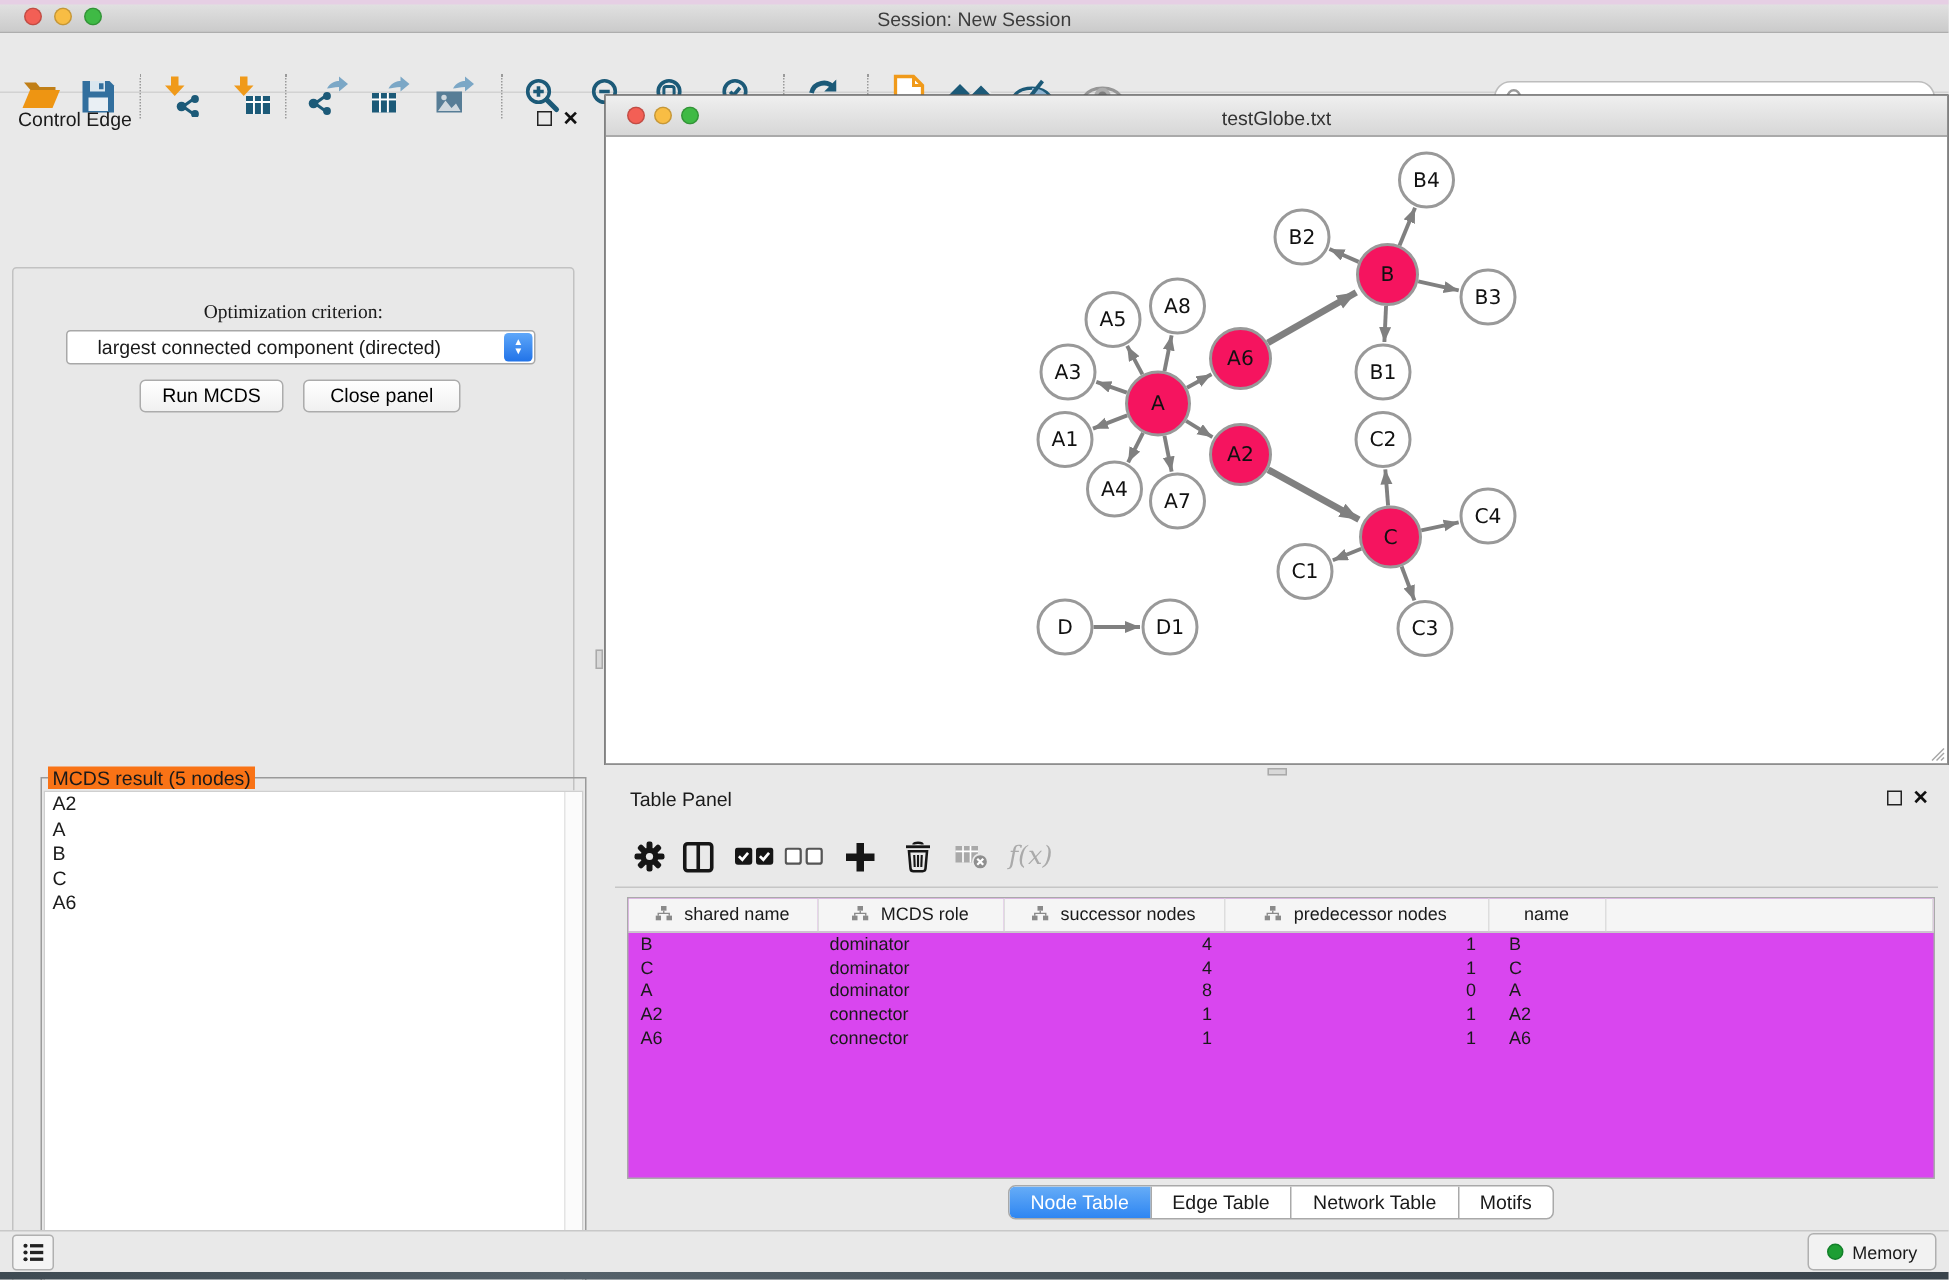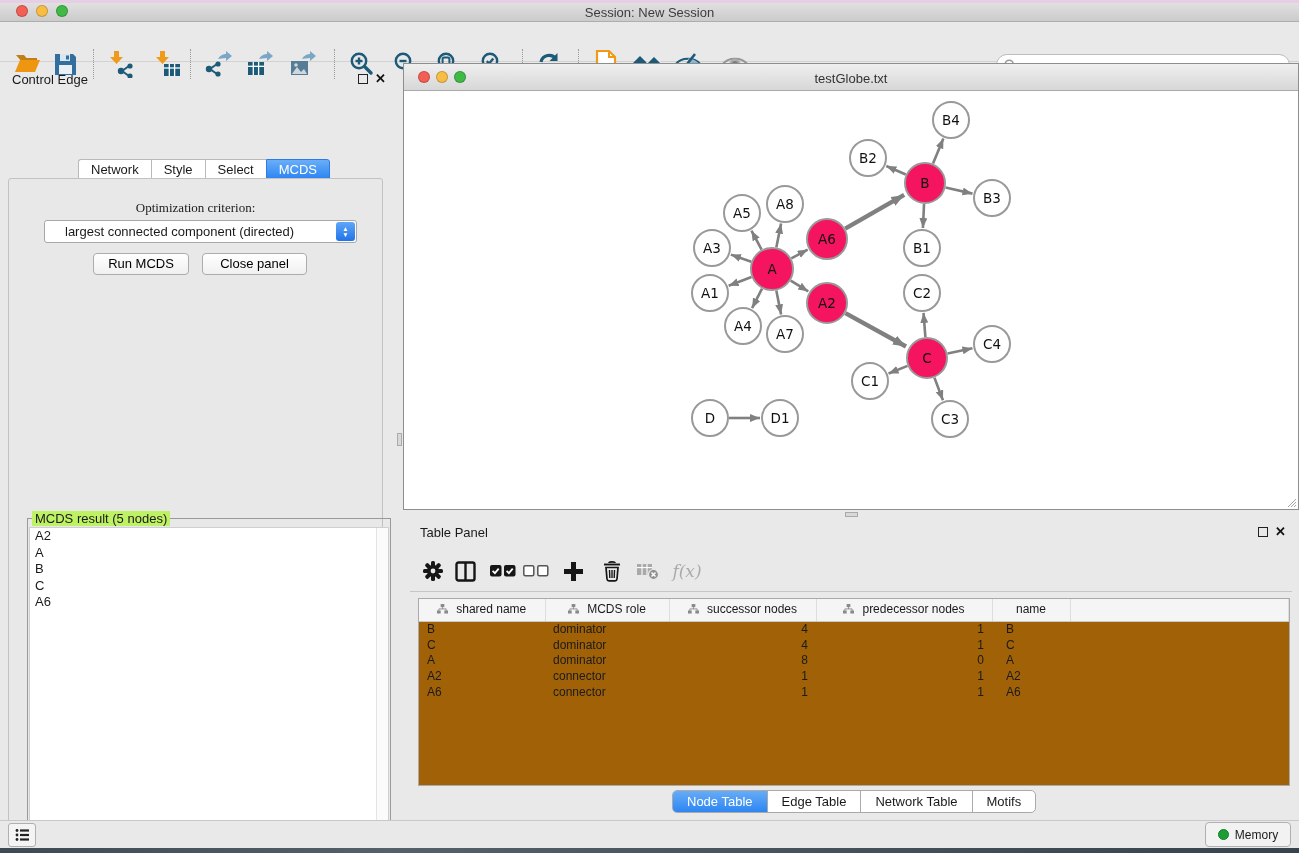--- a/index.html
+++ b/index.html
@@ -41,40 +41,40 @@
     border:1px solid #c2c2c2; border-radius:3px; background:#e8e8e8; }
   #opt-label { position:absolute; left:0; top:21px; width:100%; text-align:center; font-size:13px;font-family:Liberation Serif, serif; }
   #criterion { position:absolute; left:35px; top:41px; width:313px; height:23px; background:#fff;
     border:1px solid #a8a8a8; border-radius:3px; font-size:13px; line-height:21px; padding-left:20px; }
   #criterion .stepper { position:absolute; right:1px; top:1px; width:19px; height:19px; border-radius:3px;
     background:linear-gradient(#5ea7f9,#2173e8); display:flex; flex-direction:column; align-items:center; justify-content:center; }
   #criterion .stepper span { color:#fff; font-size:6.5px; line-height:6px; }
   .btn { position:absolute; height:22px; background:linear-gradient(#ffffff,#f0f0f0); border:1px solid #acacac;
     border-radius:4px; font-size:13px; text-align:center; line-height:20px; }
   #mcds-result { position:absolute; left:18px; top:339px; width:364px; height:346px; border:1px solid #9a9a9a; }
-  #mcds-result legend { position:absolute; left:4px; top:-8px; background:#bef264; padding:0 3px; font-size:13px; }
+  #mcds-result legend { position:absolute; left:4px; top:-8px; background:#f97316; padding:0 3px; font-size:13px; }
   #mcds-list { position:absolute; left:1px; top:8px; width:360px; height:335px; background:#fff; border:1px solid #cfcfcf; }
   #mcds-list .scroll { position:absolute; right:0; top:0; width:12px; height:100%; background:#fbfbfb; border-left:1px solid #e4e4e4; }
   #mcds-list .item { font-size:13px; line-height:16.5px; padding-left:5px; }
 
   
   #net-window { left:403px; top:63px; width:896px; height:447px; border:1px solid #8e8e8e; background:#000000; }
   #net-titlebar { position:absolute; left:0; top:0; width:100%; height:27px;
     background:linear-gradient(#efefef,#d7d7d7); border-bottom:1px solid #aaa; }
   #net-titlebar .title { position:absolute; width:100%; text-align:center; top:7px; font-size:13px; color:#333; }
   #net-canvas { position:absolute; left:0; top:27px; width:894px; height:418px; background:#fff; }
   #grip { position:absolute; right:1px; bottom:1px; }
   .split-handle { background:#d8d8d8; border:1px solid #aaa; }
 
   
   #table-panel { left:403px; top:520px; width:896px; height:298px; }
   #tp-toolbar { position:absolute; left:7px; top:28px; width:882px; height:44px; border-bottom:1px solid #c6c6c6;text-align:center; }
   .tpicon { position:absolute; top:8px; width:30px; height:30px; display:flex; align-items:center; justify-content:center; }
   #fx { font-family:"DejaVu Serif", serif; font-style:italic; color:#aaa; font-size:17px; }
-  #node-table-wrap { position:absolute; left:15px; top:78px; width:872px; height:188px; background:#a16207; border:1px solid #aaa; }
+  #node-table-wrap { position:absolute; left:15px; top:78px; width:872px; height:188px; background:#d946ef; border:1px solid #aaa; }
   table { border-collapse:collapse; table-layout:fixed; width:100%; }
   th { height:22px; background:#f5f5f5; border-bottom:1px solid #c9c9c9; border-right:1px solid #dddddd;
     font-size:12px; font-weight:normal; text-align:center; }
   th .thlab { vertical-align:1px; }
   th svg { vertical-align:-1px; margin-right:8px; }
   td { height:15.7px; font-size:12px; padding:0 8px; white-space:nowrap; overflow:hidden; }
   td.num { text-align:right; }
   td.name { padding-left:14px; }
   #bottom-tabs { position:absolute; left:269px; top:270px; display:flex; height:23px;
     border:1px solid #a9a9a9; border-radius:5px; overflow:hidden; background:#fff; }
@@ -258,26 +258,20 @@
     <input placeholder="" style="">
   </div>
 </div>
 
 <div class="abs" id="control-panel">
   <div class="abs panel-title" style="left:12px; top:10px;">Control Edge</div>
   <div class="winbtns" style="left:358px; top:12px;">
     <span class="floatbox"></span>
     <span class="closex">✕</span>
   </div>
-  <div id="cp-tabs">
-      <span class="cp-tab">Network</span>
-      <span class="cp-tab">Style</span>
-      <span class="cp-tab">Select</span>
-      <span class="cp-tab active">MCDS</span>
-    </div>
   <div id="cp-content">
     <div id="opt-label">Optimization criterion:</div>
     <div id="criterion">
       <span>largest connected component (directed)</span>
       <span class="stepper">
           <span>▲</span>
           <span>▼</span>
         </span>
     </div>
     <button class="btn" style="left:84px; top:74px; width:96px;">Run MCDS</button>

